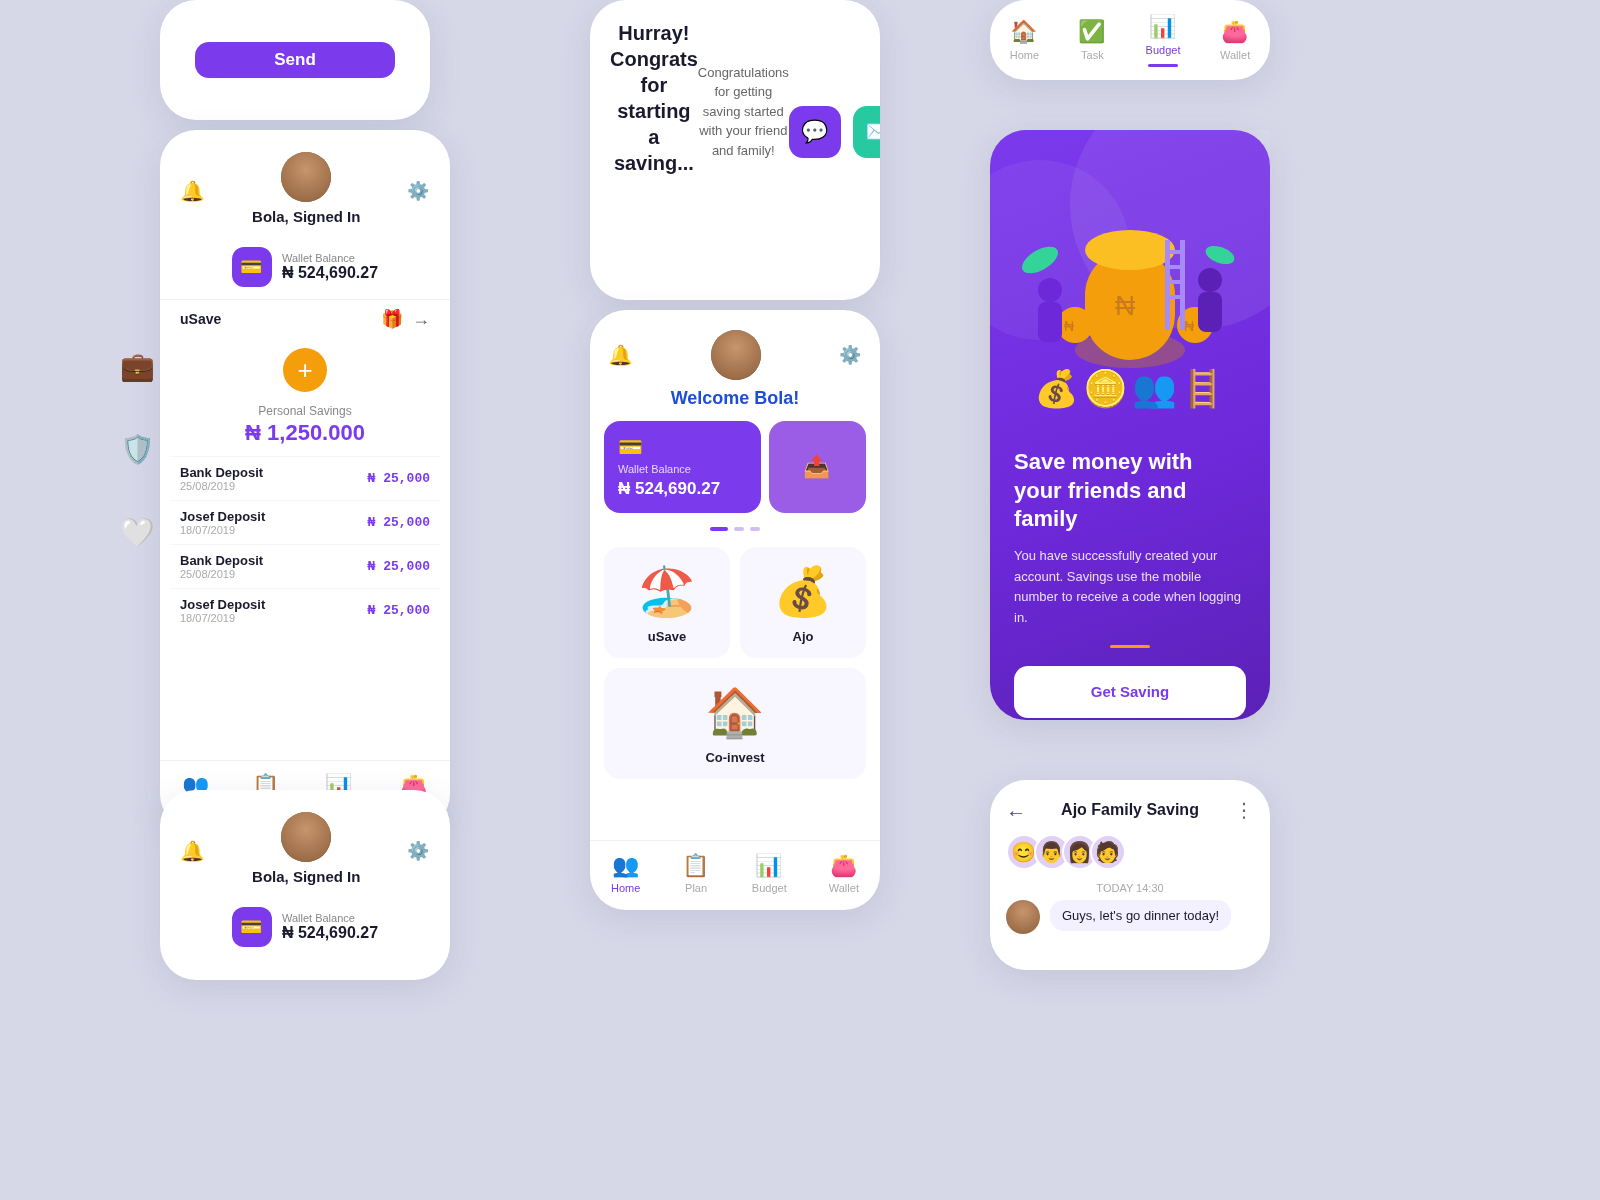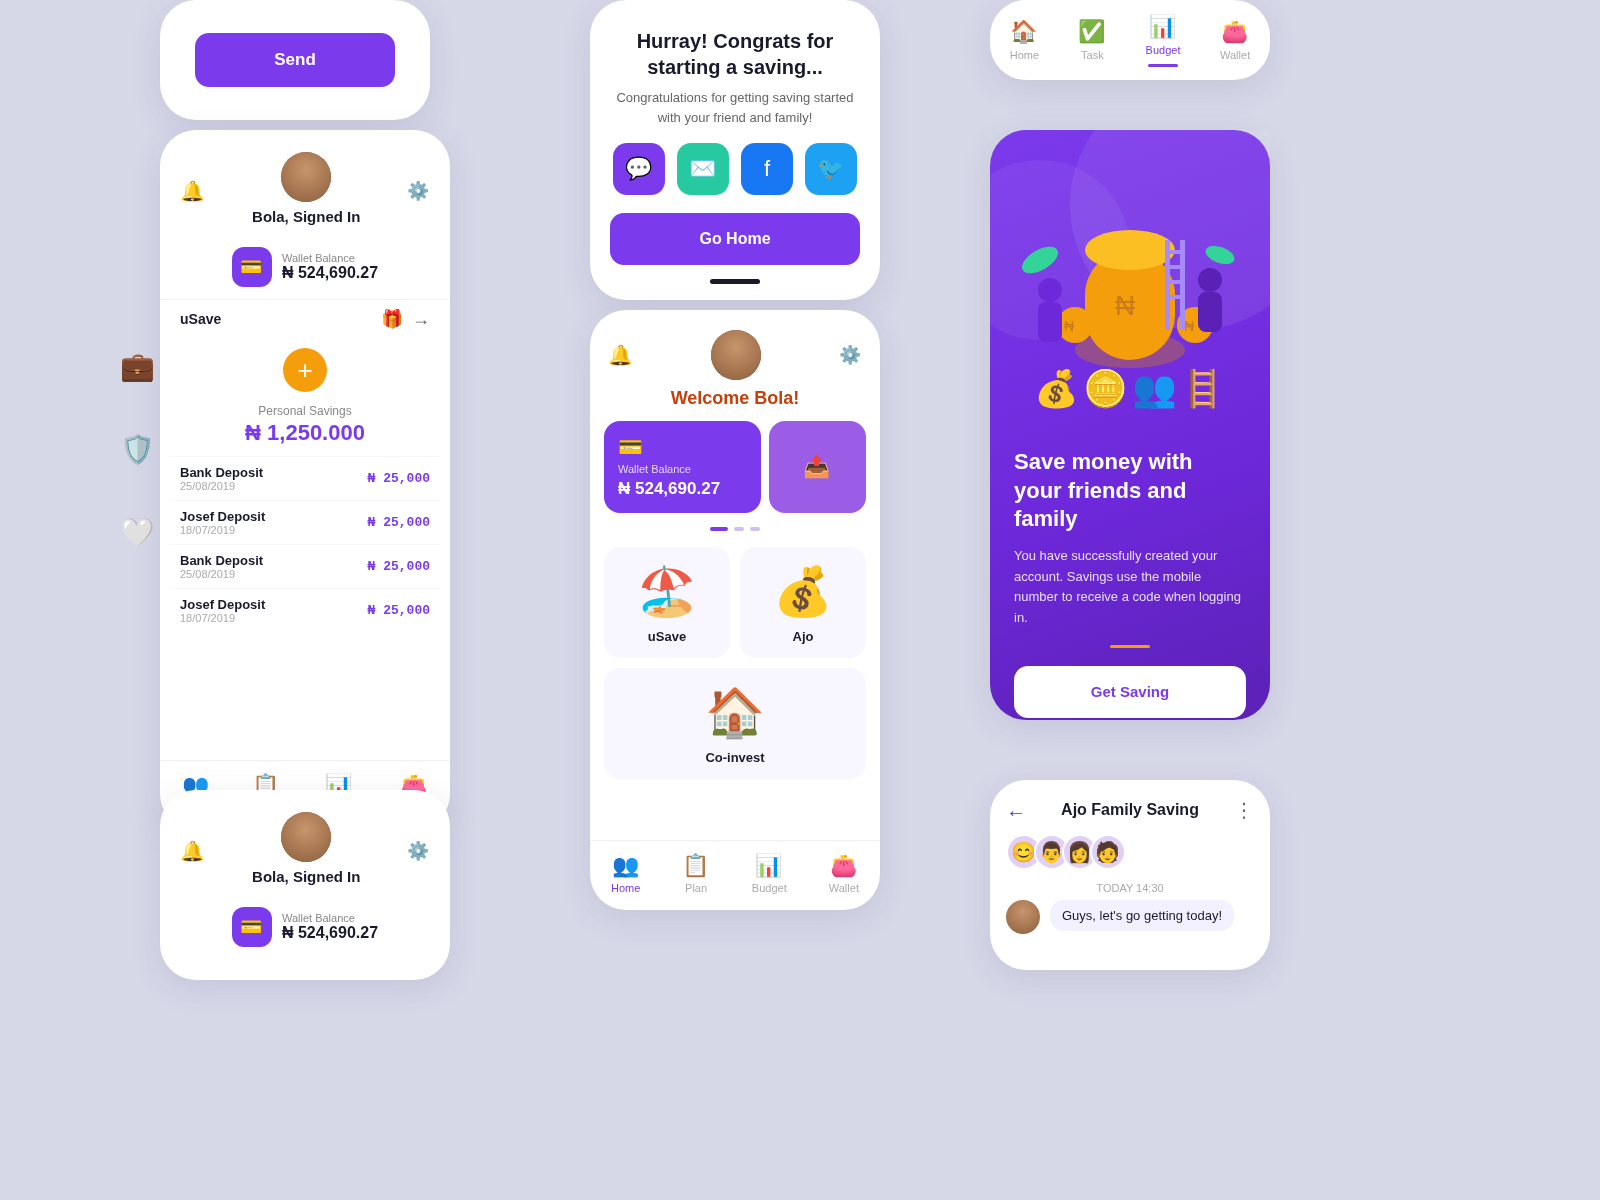--- a/index.html
+++ b/index.html
@@ -31,21 +31,21 @@
       align-items: center;
       justify-content: center;
       padding: 20px;
     }
     .send-btn {
       background: #7c3aed;
       color: #fff;
       border: none;
       border-radius: 14px;
       width: 200px;
-      height: 54px;
+      height: 36px;
       font-size: 17px;
       font-weight: 600;
       cursor: pointer;
     }
 
     
     #card-home {
       width: 290px;
       height: 700px;
       top: 130px;
@@ -180,24 +180,24 @@
     }
 
     
     #card-congrats {
       width: 290px;
       height: 300px;
       top: 0;
       left: 590px;
     }
     .congrats-content {
-      padding: 28px 20px 10px;
-      display: flex;
-      flex-direction: column;
-      align-items: center;
+      padding: 20px 20px 10px;
+      display: flex;
+      flex-direction: row;
+      align-items: flex-end;
     }
     .congrats-title {
       font-size: 20px;
       font-weight: 800;
       color: #1a1a2e;
       text-align: center;
       line-height: 1.3;
     }
     .congrats-sub {
       font-size: 13px;
@@ -253,21 +253,21 @@
     .welcome-header {
       display: flex;
       align-items: center;
       justify-content: space-between;
       padding: 20px 18px 8px;
     }
     .welcome-name {
       text-align: center;
       font-size: 18px;
       font-weight: 800;
-      color: #c2410c;
+      color: #1d4ed8;
       padding-bottom: 12px;
     }
     .wallet-cards-row {
       display: flex;
       gap: 8px;
       padding: 0 14px;
       margin-bottom: 14px;
     }
     .wallet-card-purple {
       flex: 1.3;
@@ -750,21 +750,21 @@
   </div>
   <div class="ajo-avatars">
     <div class="ajo-avatar">😊</div>
     <div class="ajo-avatar">👨</div>
     <div class="ajo-avatar">👩</div>
     <div class="ajo-avatar">🧑</div>
   </div>
   <div class="ajo-timestamp">TODAY 14:30</div>
   <div class="ajo-message">
     <div class="ajo-msg-avatar"></div>
-    <div class="ajo-msg-text">Guys, let's go getting today!</div>
+    <div class="ajo-msg-text">Guys, let's go dinner today!</div>
   </div>
 </div>
 
 <div id="card-home-bottom" class="phone-card">
   <div class="card-header">
     <span class="bell-icon">🔔</span>
     <div style="display:flex;flex-direction:column;align-items:center;">
       <div class="avatar-placeholder">
         <div class="avatar-face"></div>
       </div>

